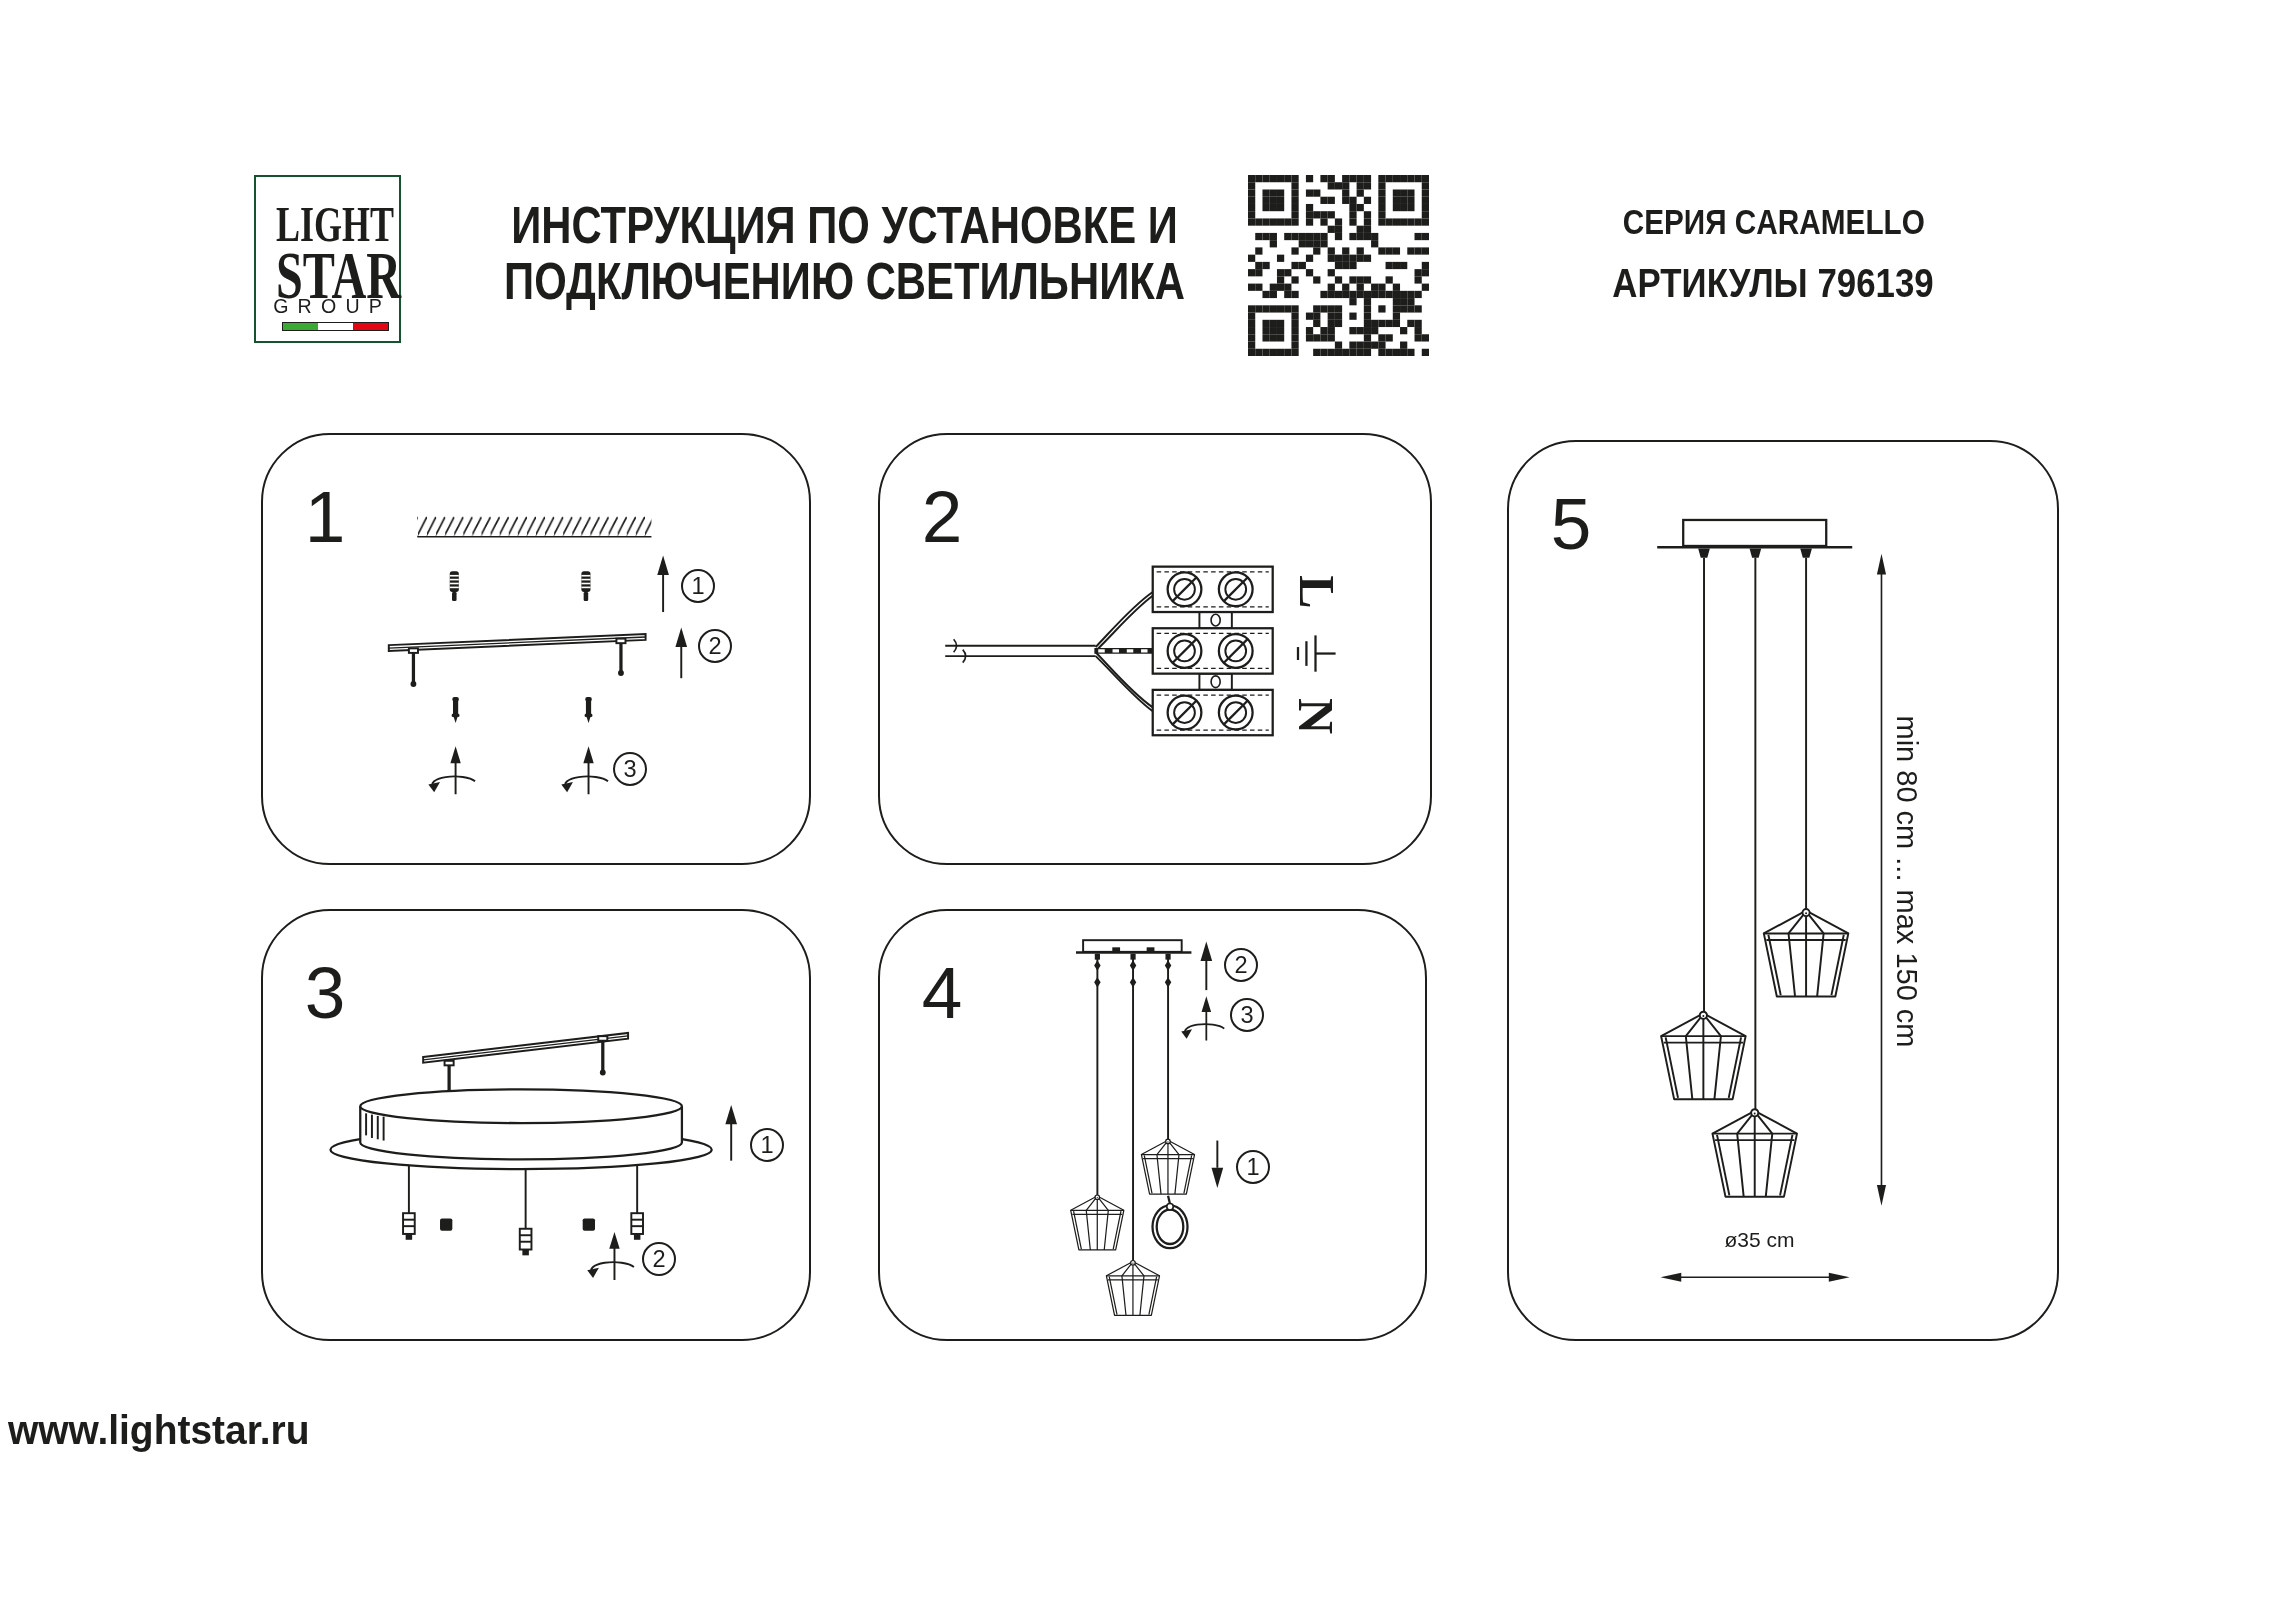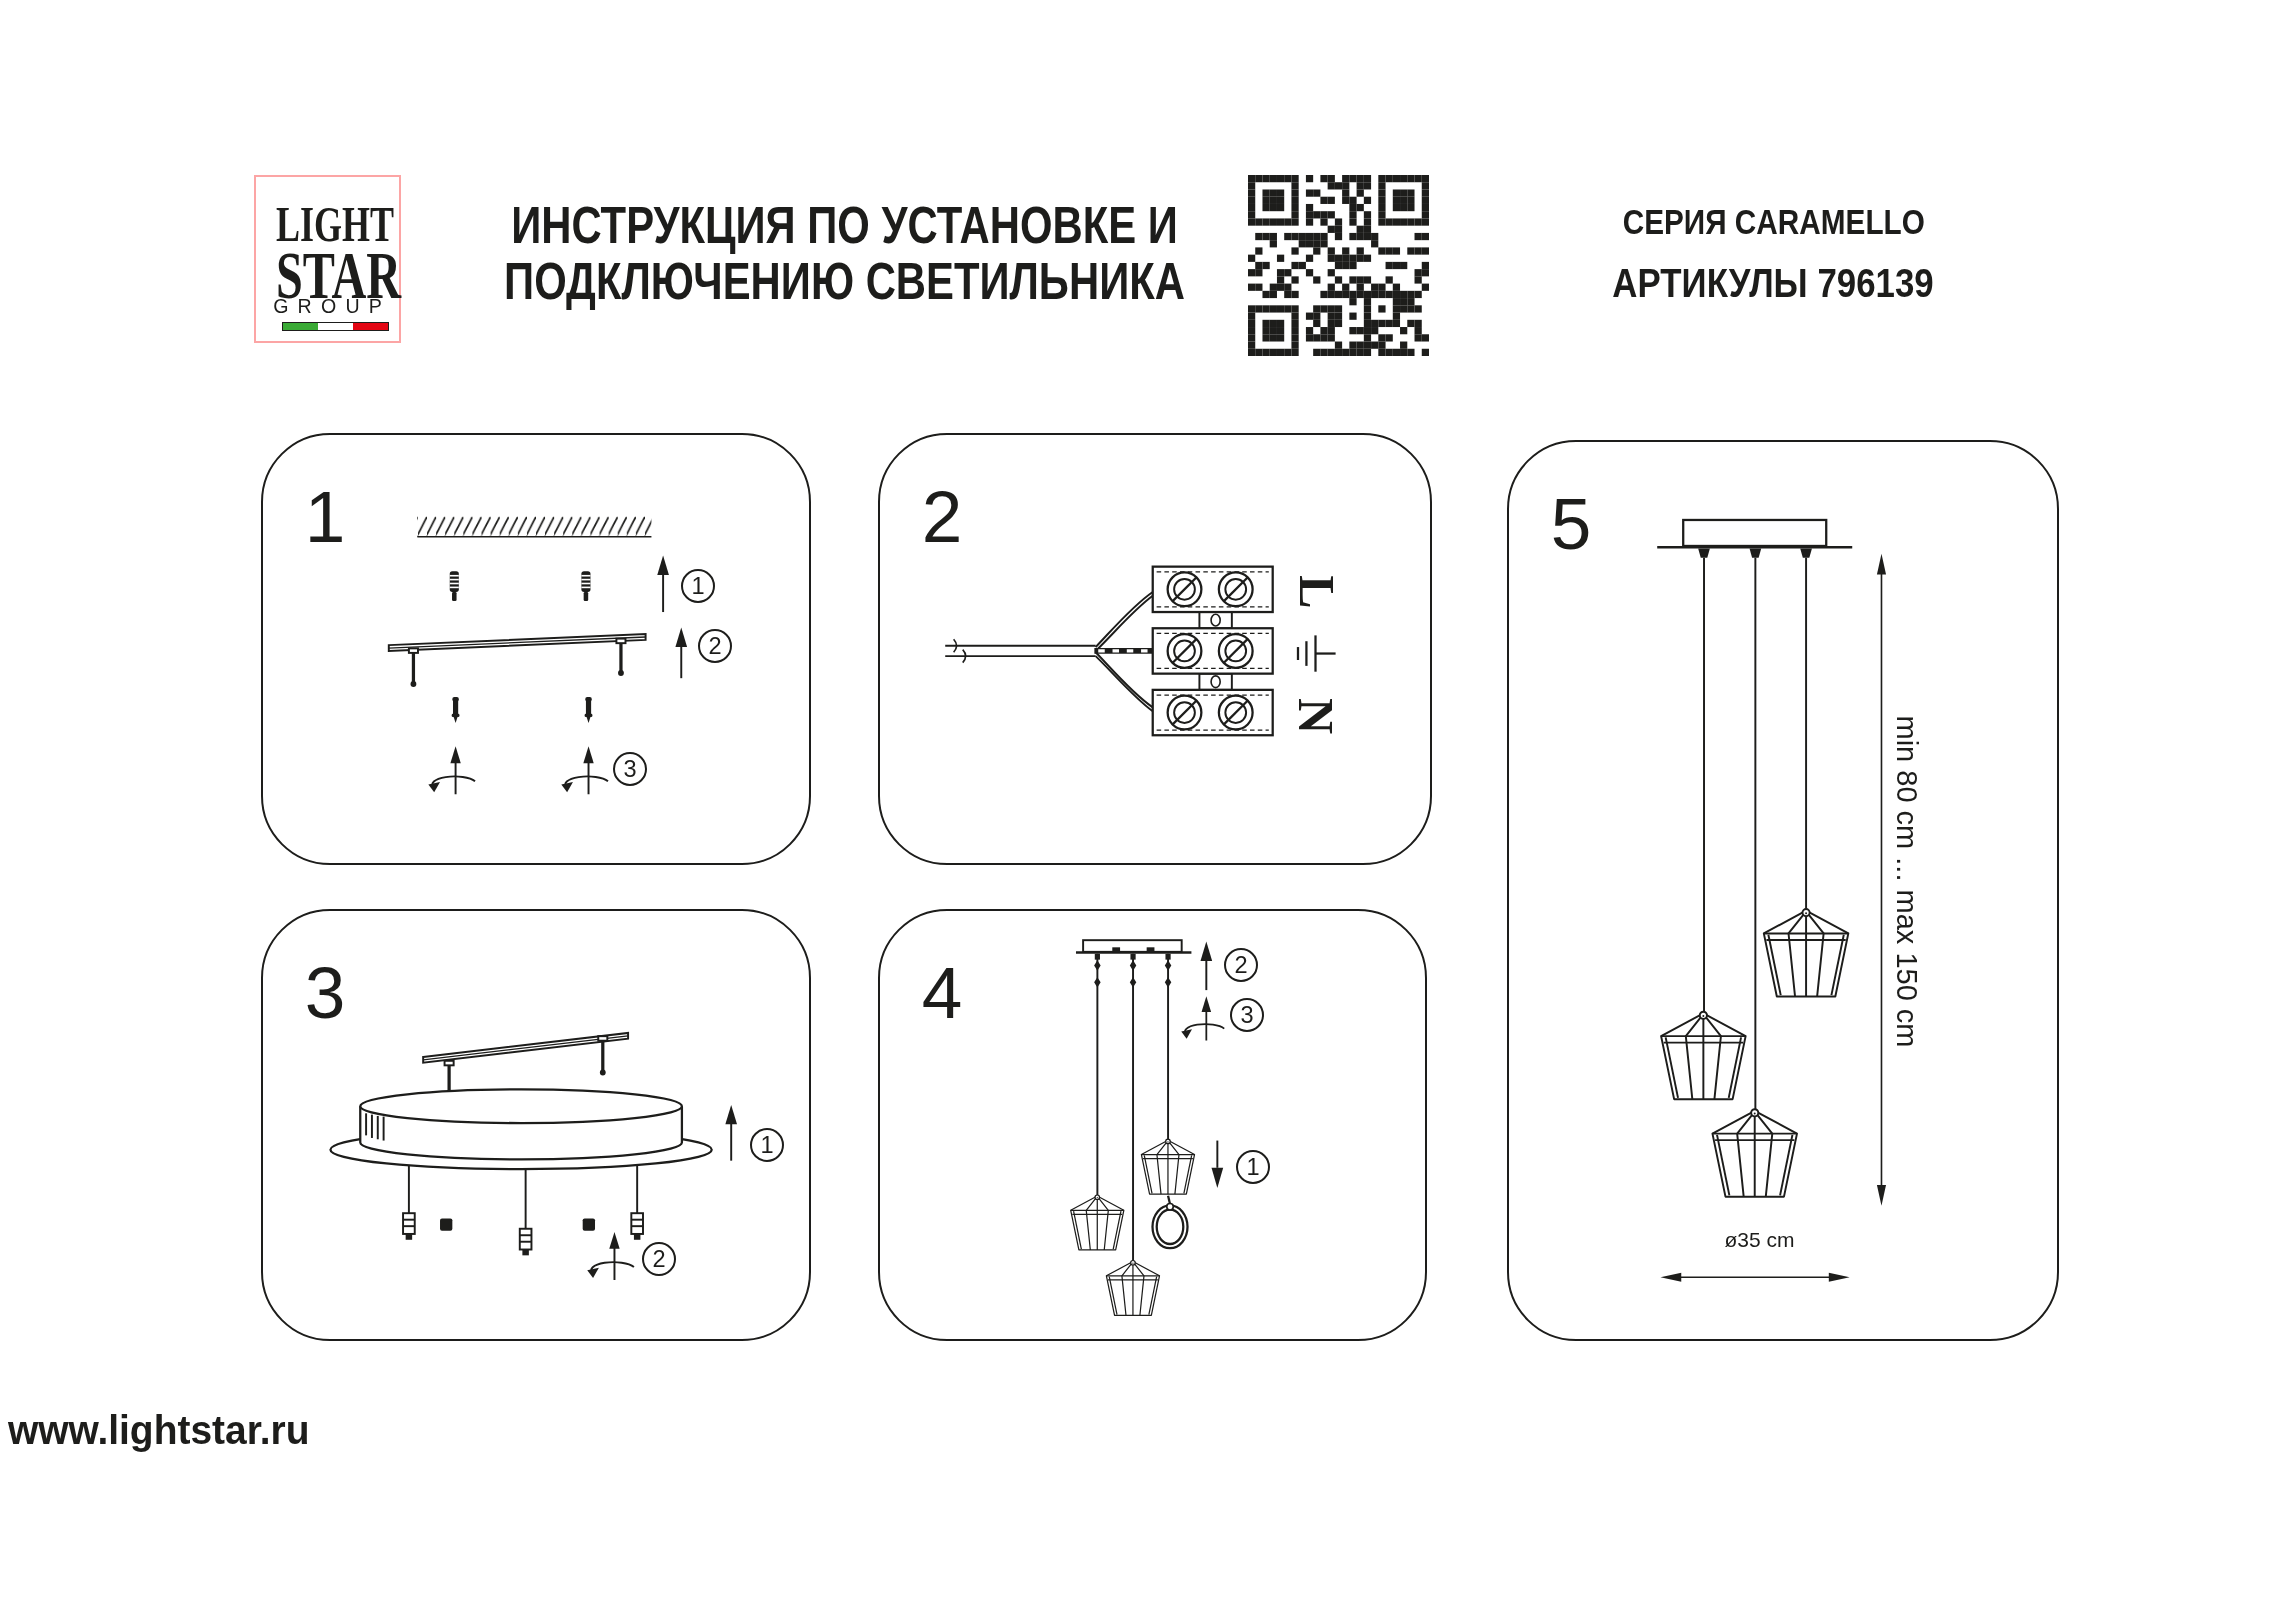--- a/index.html
+++ b/index.html
@@ -1,21 +1,21 @@
 <!DOCTYPE html>
 <html style="font-size:10.5px"><head>
 <meta charset="utf-8">
 <style>
   html,body{margin:0;padding:0;background:#fff;}
   .page{position:relative;width:2295px;height:1623px;background:#fff;overflow:hidden;
         font-family:"Liberation Sans",sans-serif;color:#1d1d1b;}
 
   
   .logo{position:absolute;left:254px;top:175px;width:147px;height:168px;
-        border:2px solid #fca5a5;box-sizing:border-box;background:#fff;}
+        border:2px solid #14532d;box-sizing:border-box;background:#fff;}
   .logo .lg1{position:absolute;left:0;top:22px;width:100%;text-align:center;
         font-family:"Liberation Serif",serif;font-weight:700;font-size:50px;line-height:1;
         transform:scaleX(.72);}
   .logo .lg2{position:absolute;left:0;top:65px;width:100%;text-align:center;
         font-family:"Liberation Serif",serif;font-weight:700;font-size:67px;line-height:1;
         transform:scaleX(.72);}
   .logo .lg3{position:absolute;left:0;top:120px;width:100%;text-align:center;
         font-size:19.6px;letter-spacing:9.2px;text-indent:9.2px;line-height:1;}
   .flag{position:absolute;left:25.5px;top:145px;width:105px;height:6.5px;
         border:1.3px solid #1d1d1b;box-sizing:content-box;display:flex;}

